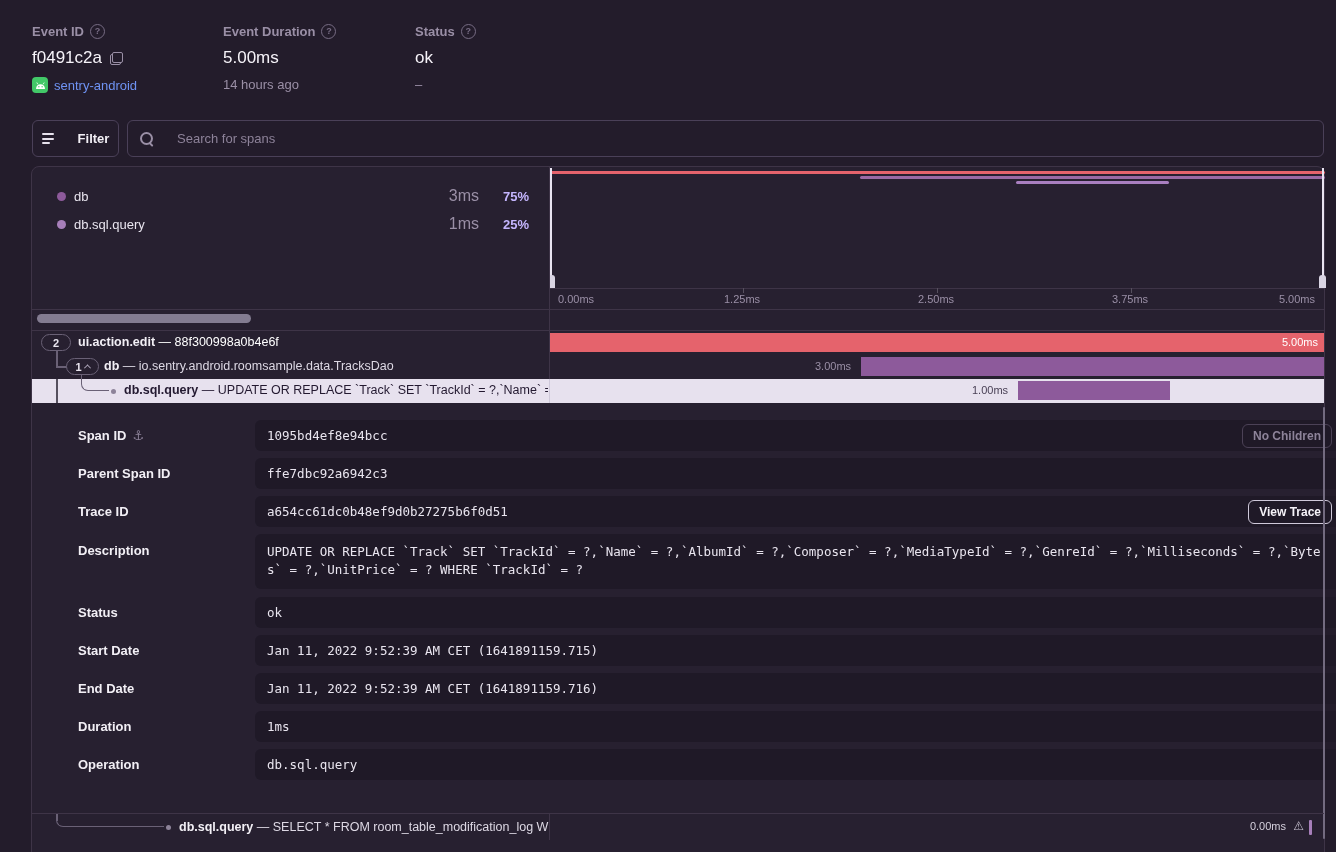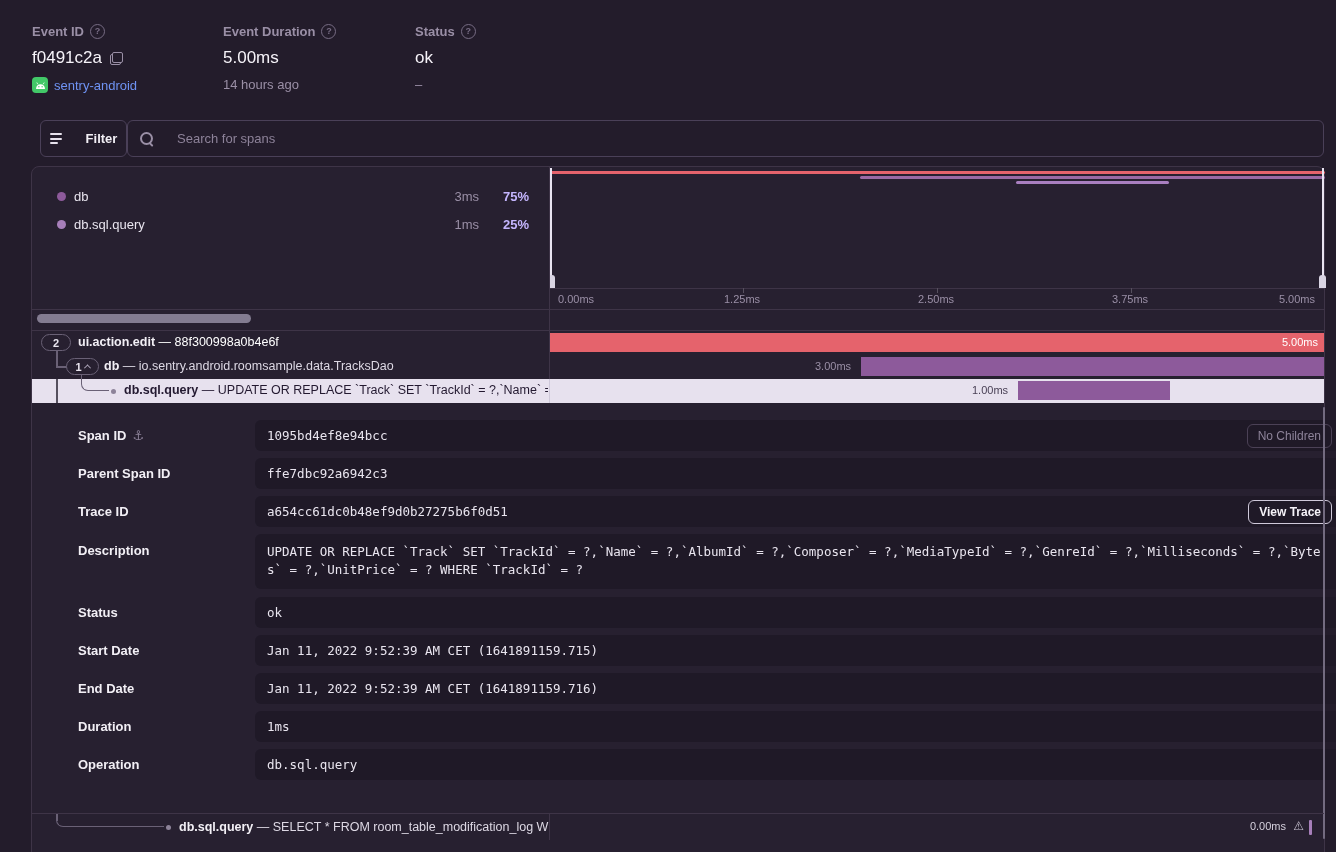--- a/index.html
+++ b/index.html
@@ -27,21 +27,21 @@
   .copy-icon::before { content:""; position:absolute; left:0; bottom:0; width:9px; height:9px; border:1.5px solid #9a8fa6; border-radius:2px; }
   .copy-icon::after  { content:""; position:absolute; right:0; top:0;  width:9px; height:9px; border:1.5px solid #9a8fa6; border-radius:2px; background:#231c2b; }
   .android-badge { width:16px; height:16px; border-radius:4px; background:#42c868; display:flex; align-items:center; justify-content:center; }
   .link { color:#6f93f4; }
 
   
   .btn-filter {
     position:absolute; left:32px; top:120px; width:87px; height:37px;
     border:1px solid #4a4058; border-radius:6px; background:transparent;
     display:flex; align-items:center; justify-content:center; gap:24px;
-    color:#f2eff5; font-weight:700; font-size:13px; cursor:pointer;margin-left:8px;
+    color:#f2eff5; font-weight:700; font-size:13px; cursor:pointer;
   }
   .filter-icon { display:flex; flex-direction:column; gap:2.5px; align-items:flex-start; }
   .filter-icon span { display:block; height:2px; background:#e6e1ec; border-radius:1px; }
   .filter-icon span:nth-child(1){ width:12px; } .filter-icon span:nth-child(2){ width:12px; } .filter-icon span:nth-child(3){ width:8px; }
   .search-wrap {
     position:absolute; left:127px; top:120px; right:12px; height:37px;
     border:1px solid #4a4058; border-radius:6px; display:flex; align-items:center; padding:0 12px; gap:23px;
   }
   .search-glass { position:relative; width:14px; height:14px; }
   .search-glass::before { content:""; position:absolute; left:0; top:0; width:9px; height:9px; border:2px solid #9a8fa6; border-radius:50%; }
@@ -54,21 +54,21 @@
     position:absolute; left:31px; top:166px; width:1294px; height:727px;
     border:1px solid #3e3447; border-radius:8px 8px 6px 6px; background:#272030;
   }
   .divider-v { position:absolute; background:#3e3447; width:1px; }
   .divider-h { position:absolute; background:#3e3447; height:1px; }
 
   
   .legend-row { position:absolute; left:0; width:517px; height:22px; display:flex; align-items:center; }
   .legend-dot { width:9px; height:9px; border-radius:50%; margin-left:25px; }
   .legend-op { margin-left:8px; font-size:13px; color:#e9e5ef; }
-  .legend-dur { position:absolute; right:70px; color:#9a8fa6; font-size:13px; }
+  .legend-dur { position:absolute; right:70px; color:#9a8fa6; font-size:16px; }
   .legend-pct { position:absolute; right:20px; color:#c4b5fd; font-weight:700; font-size:13px; }
 
   
   .mm-line { position:absolute; height:3px; border-radius:1.5px; }
   .mm-handle-line { position:absolute; width:2px; background:#e9e4f1; top:1px; height:110px; }
   .mm-grip { position:absolute; width:7px; height:18px; border-radius:3px; background:#d9d4e3; top:108px; }
 
   
   .axis-label { position:absolute; top:126px; font-size:11px; color:#9a8fa6; }
   .axis-tick { position:absolute; top:121px; width:1px; height:5px; background:#56505e; }
@@ -93,21 +93,21 @@
   .bar-label { position:absolute; top:5px; font-size:11px; }
 
   
   .d-label { position:absolute; left:46px; font-weight:700; font-size:13px; color:#f2eff5; display:flex; align-items:center; gap:6px; }
   .d-box {
     position:absolute; left:223px; width:1085px; background:#1f1927; border-radius:6px;
     display:flex; align-items:center; padding:0 12px;
   }
   .badge-muted {
     position:absolute; right:8px; border:1px solid #4b4156; border-radius:6px;
-    color:#8d8399; font-weight:400; font-size:12px; padding:4px 10px;
+    color:#8d8399; font-weight:700; font-size:12px; padding:4px 10px;
     font-family:"Liberation Sans",sans-serif; background:transparent;
   }
   .btn-light {
     position:absolute; right:8px; border:1px solid #cfc9da; border-radius:6px;
     color:#f6f3f9; font-weight:700; font-size:12px; padding:4px 10px;
     font-family:"Liberation Sans",sans-serif; background:transparent; cursor:pointer;
   }
   .anchor-icon { color:#8a7f96; font-size:13px; font-family:"DejaVu Sans",sans-serif; }
   .warn-icon { color:#c9c3d2; font-size:12px; font-family:"DejaVu Sans",sans-serif; }
   .vscroll-thumb { position:absolute; width:2px; background:#736b80; border-radius:1px; }

